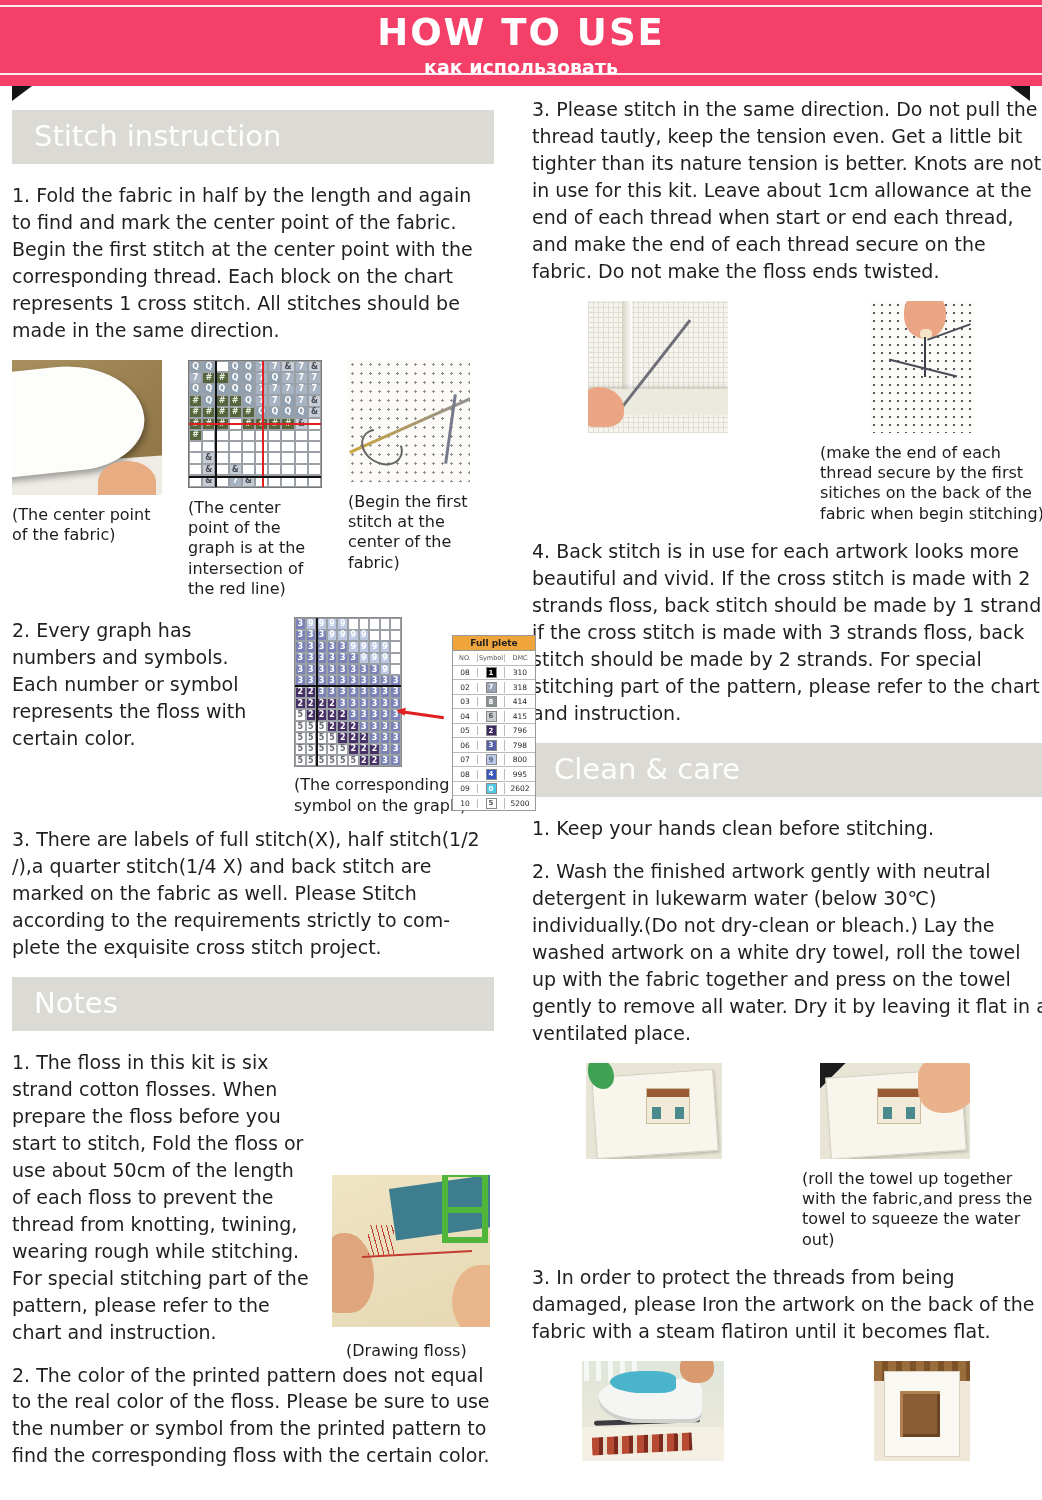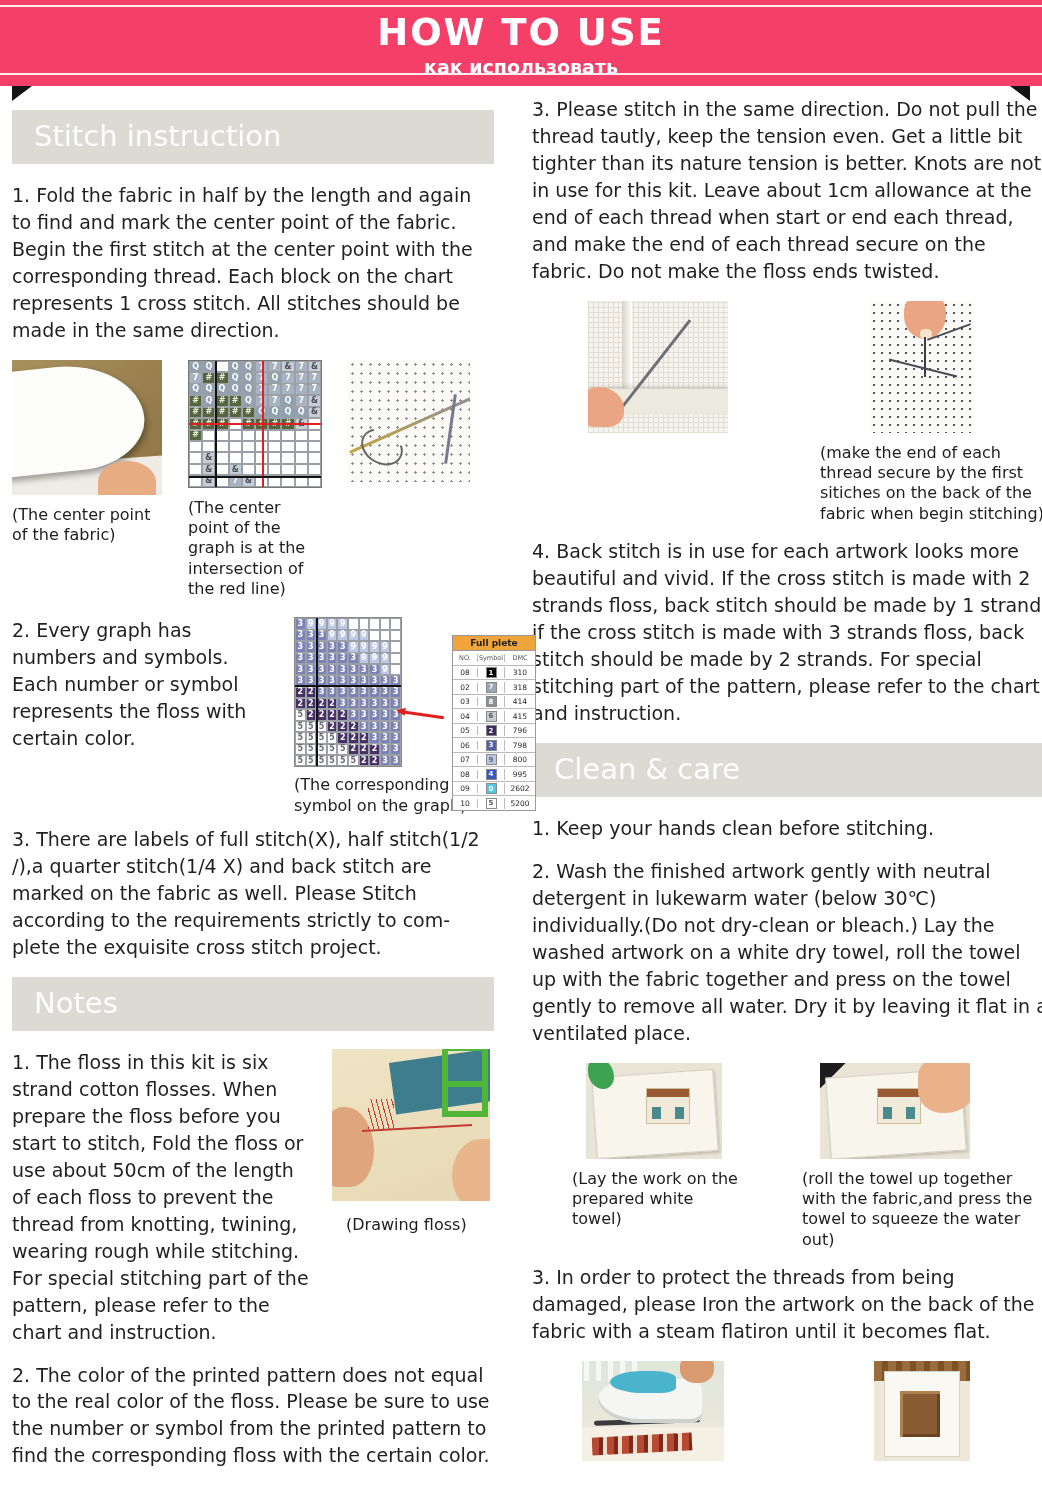--- a/index.html
+++ b/index.html
@@ -80,21 +80,21 @@
   .fsrow:last-child{border-bottom:none;}
   .fsc{text-align:center;}
   .fsc.no{width:24px;border-right:1px solid #bbb;}
   .fsc.sym{width:26px;border-right:1px solid #bbb;display:flex;justify-content:center;}
   .fsc.dmc{flex:1;}
   .symsq{width:9px;height:9px;font-size:7px;font-weight:bold;display:flex;align-items:center;justify-content:center;border:.5px solid #888;}
   .fs-sub{font-size:6.5px;color:#555;}
   .graphcap{margin-top:8px;width:200px;}
 
   
-  .n1row{display:flex;margin-top:12px;}
+  .n1row{display:flex;margin-top:12px;align-items:flex-end;}
   .n1row p{width:306px;}
   .flossp{width:158px;height:152px;background:linear-gradient(160deg,#efe4c4,#e6d8b4);margin-left:14px;}
   .flossp .mat{position:absolute;right:-12px;top:6px;width:110px;height:52px;background:#3d7d8e;transform:rotate(-8deg);}
   .flossp .lad{position:absolute;right:2px;top:-4px;width:34px;height:60px;border:6px solid #4fb63a;}
   .flossp .lad i{position:absolute;left:0;right:0;top:50%;height:6px;background:#4fb63a;}
   .flossp .hand1{position:absolute;left:-10px;top:58px;width:52px;height:80px;background:#dfa67e;border-radius:40% 55% 45% 30%;}
   .flossp .hand2{position:absolute;right:-16px;bottom:-8px;width:54px;height:70px;background:#e9b68c;border-radius:55% 35% 20% 50%;}
   .flossp .thread{position:absolute;left:30px;top:78px;width:110px;height:2px;background:#c23a30;transform:rotate(-3deg);}
   .flossp .tuft{position:absolute;left:36px;top:50px;width:26px;height:30px;
       background:repeating-linear-gradient(75deg,#c23a30 0 1px,transparent 1px 5px);}
@@ -294,20 +294,21 @@
           </div>
           <figcaption class="cap" style="width:132px">(The center point of the graph is at the intersection of the red line)</figcaption>
         </figure>
 
         <figure>
           <div class="ph needlep">
             <div class="needle"></div>
             <div class="thr"></div>
             <div class="thr2"></div>
           </div>
+          <figcaption class="cap" style="width:130px">(Begin the first stitch at the center of the fabric)</figcaption>
         </figure>
       </div>
 
       <div class="p2row">
         <p class="body">2. Every graph has numbers and symbols. Each number or symbol represents the floss with certain color.</p>
         <div class="graphblock">
           <div class="ph ngraph">
             <div class="grid" id="number-graph" style="grid-template-columns: repeat(10, 1fr); grid-template-rows: repeat(13, 1fr);">
                 <div class="gcell" style="background: rgb(123, 130, 184); color: rgb(255, 255, 255);">3</div>
                 <div class="gcell" style="background: rgb(188, 200, 228); color: rgb(255, 255, 255);">9</div>
@@ -589,21 +590,20 @@
         <figure style="width:170px;">
           <div class="ph towelp" style="width:136px;margin-left:14px;">
             <div class="tow"></div>
             <div class="leaf"></div>
             <div class="art">
                 <div class="roof"></div>
                 <div class="win"></div>
                 <div class="win2"></div>
               </div>
           </div>
-          <figcaption class="cap rcapwrap">(Lay the work on the prepared white towel)</figcaption>
         </figure>
         <figure style="width:240px;">
           <div class="ph towelp" style="width:150px;margin-left:18px;">
             <div class="blackc"></div>
             <div class="tow"></div>
             <div class="art" style="left:38%;">
                 <div class="roof"></div>
                 <div class="win"></div>
                 <div class="win2"></div>
               </div>

